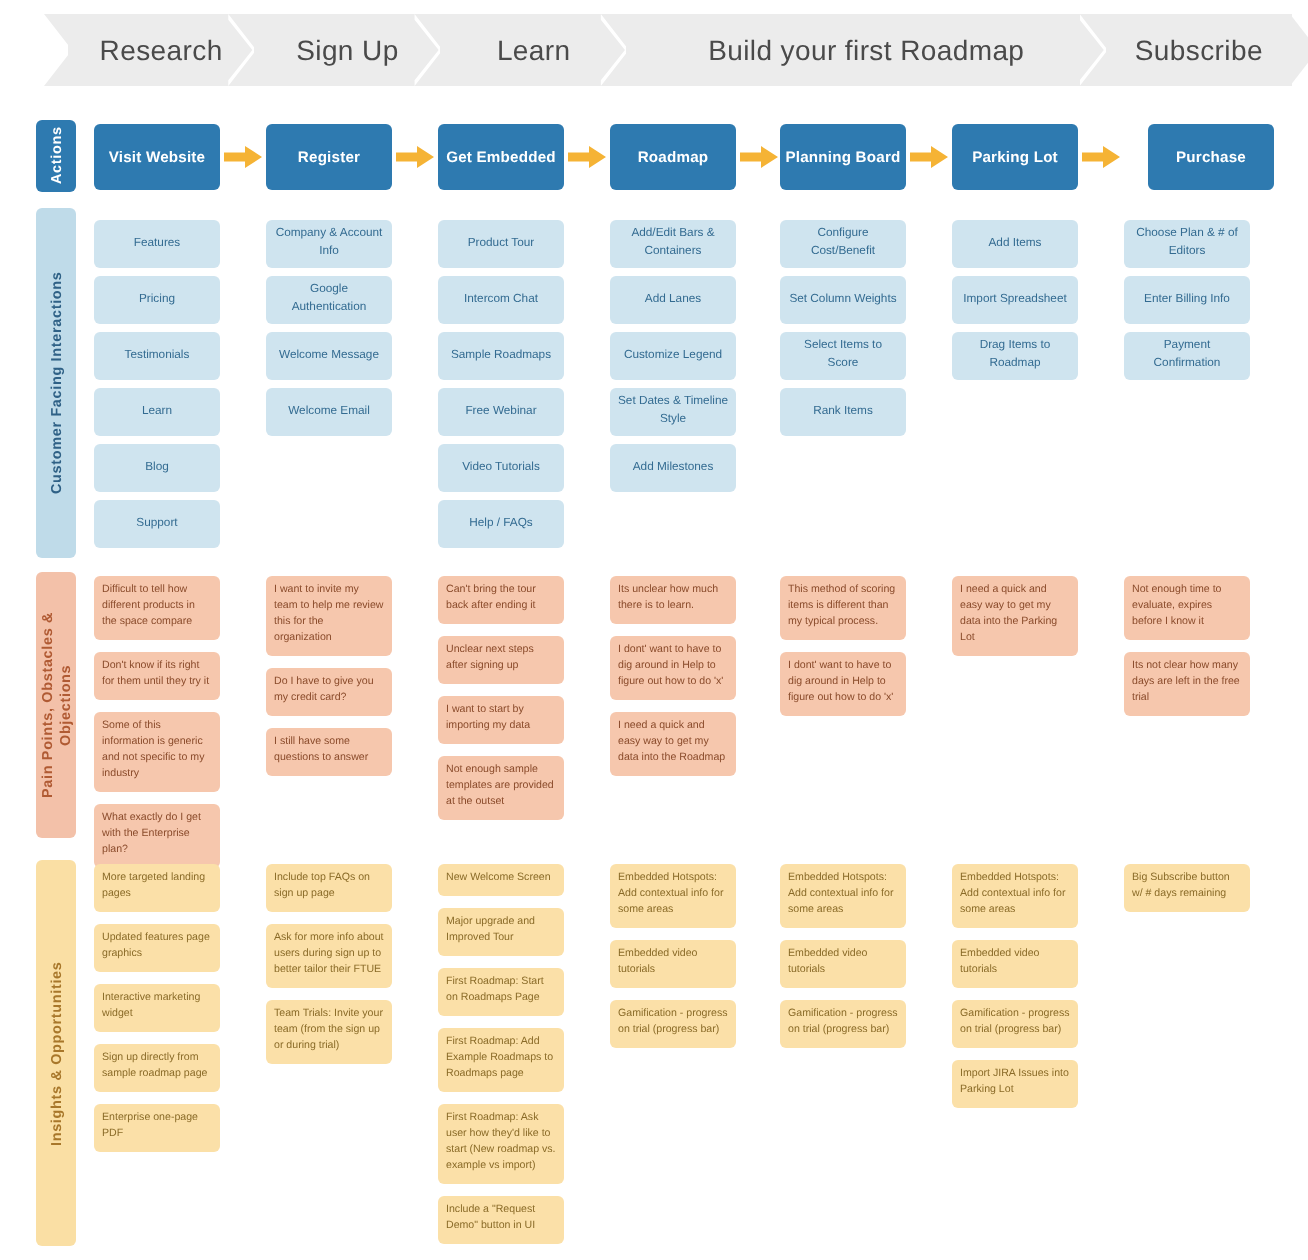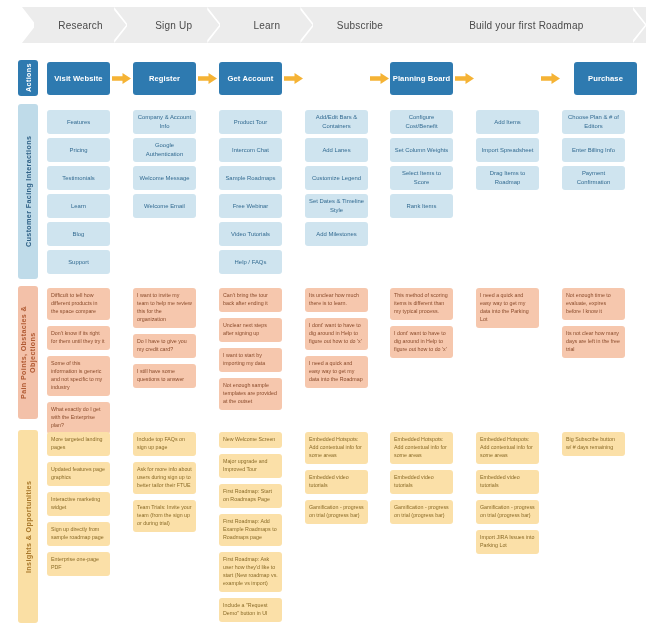--- a/index.html
+++ b/index.html
@@ -22,21 +22,21 @@
     left: 34px;
     top: 7px;
     width: 612px;
     height: 36px;
     display: flex;
   }
   .phase {
     position: relative;
     background: #ececec;
     color: #4a4a4a;
-    font-size: 10px;
+    font-size: 14px;
     letter-spacing: .2px;
     display: flex;
     align-items: center;
     justify-content: center;
     height: 36px;
     box-sizing: border-box;
     padding-left: 10px;
     padding-right: 10px;
   }
   .phase .notch {
@@ -165,27 +165,27 @@
       <span class="notch"></span>
     </div>
     <div class="phase" style="flex: 1 0 0px; justify-content: center;">
       <span>Sign Up</span>
       <span class="notch"></span>
     </div>
     <div class="phase" style="flex: 1 0 0px;">
       <span>Learn</span>
       <span class="notch"></span>
     </div>
+    <div class="phase" style="flex: 3 0 0px;">
+      <span>Build your first Roadmap</span>
+      <span class="notch"></span>
+    </div>
     <div class="phase last" style="flex: 1 0 0px;">
       <span>Subscribe</span>
       <span class="phase-tip"></span>
-    </div>
-    <div class="phase" style="flex: 3 0 0px;">
-      <span>Build your first Roadmap</span>
-      <span class="notch"></span>
     </div>
   </div>
 
 <div class="row-label" id="label-actions">Actions</div>
 <div class="row-label" id="label-cfi">Customer Facing Interactions</div>
 <div class="row-label" id="label-pain">Pain Points, Obstacles &amp; Objections</div>
 <div class="row-label" id="label-insights">Insights &amp; Opportunities</div>
 
 <div id="actions-row">
     <div class="action-box" style="left: 0px; text-align: right;">
@@ -198,39 +198,45 @@
     </div>
     <div class="action-box" style="left: 86px; text-align: center;">
       <span>Register</span>
     </div>
     <div class="arrow" style="left: 151px;">
       <svg width="19" height="11" viewBox="0 0 19 11">
         <path d="M0 3.3 h10.5 V0 L19 5.5 L10.5 11 V7.7 H0 Z" fill="#f5b335"></path>
       </svg>
     </div>
     <div class="action-box" style="left: 172px;">
-      <span>Get Account</span>
+      <span>Get Embedded</span>
     </div>
     <div class="arrow" style="left: 237px;">
       <svg width="19" height="11" viewBox="0 0 19 11">
         <path d="M0 3.3 h10.5 V0 L19 5.5 L10.5 11 V7.7 H0 Z" fill="#f5b335"></path>
       </svg>
+    </div>
+    <div class="action-box" style="left: 258px;">
+      <span>Roadmap</span>
     </div>
     <div class="arrow" style="left: 323px;">
       <svg width="19" height="11" viewBox="0 0 19 11">
         <path d="M0 3.3 h10.5 V0 L19 5.5 L10.5 11 V7.7 H0 Z" fill="#f5b335"></path>
       </svg>
     </div>
     <div class="action-box" style="left: 343px;">
       <span>Planning Board</span>
     </div>
     <div class="arrow" style="left: 408px;">
       <svg width="19" height="11" viewBox="0 0 19 11">
         <path d="M0 3.3 h10.5 V0 L19 5.5 L10.5 11 V7.7 H0 Z" fill="#f5b335"></path>
       </svg>
+    </div>
+    <div class="action-box" style="left: 429px;">
+      <span>Parking Lot</span>
     </div>
     <div class="arrow" style="left: 494px;">
       <svg width="19" height="11" viewBox="0 0 19 11">
         <path d="M0 3.3 h10.5 V0 L19 5.5 L10.5 11 V7.7 H0 Z" fill="#f5b335"></path>
       </svg>
     </div>
     <div class="action-box" style="left: 515px; margin-left: 12px;">
       <span>Purchase</span>
     </div>
   </div>

